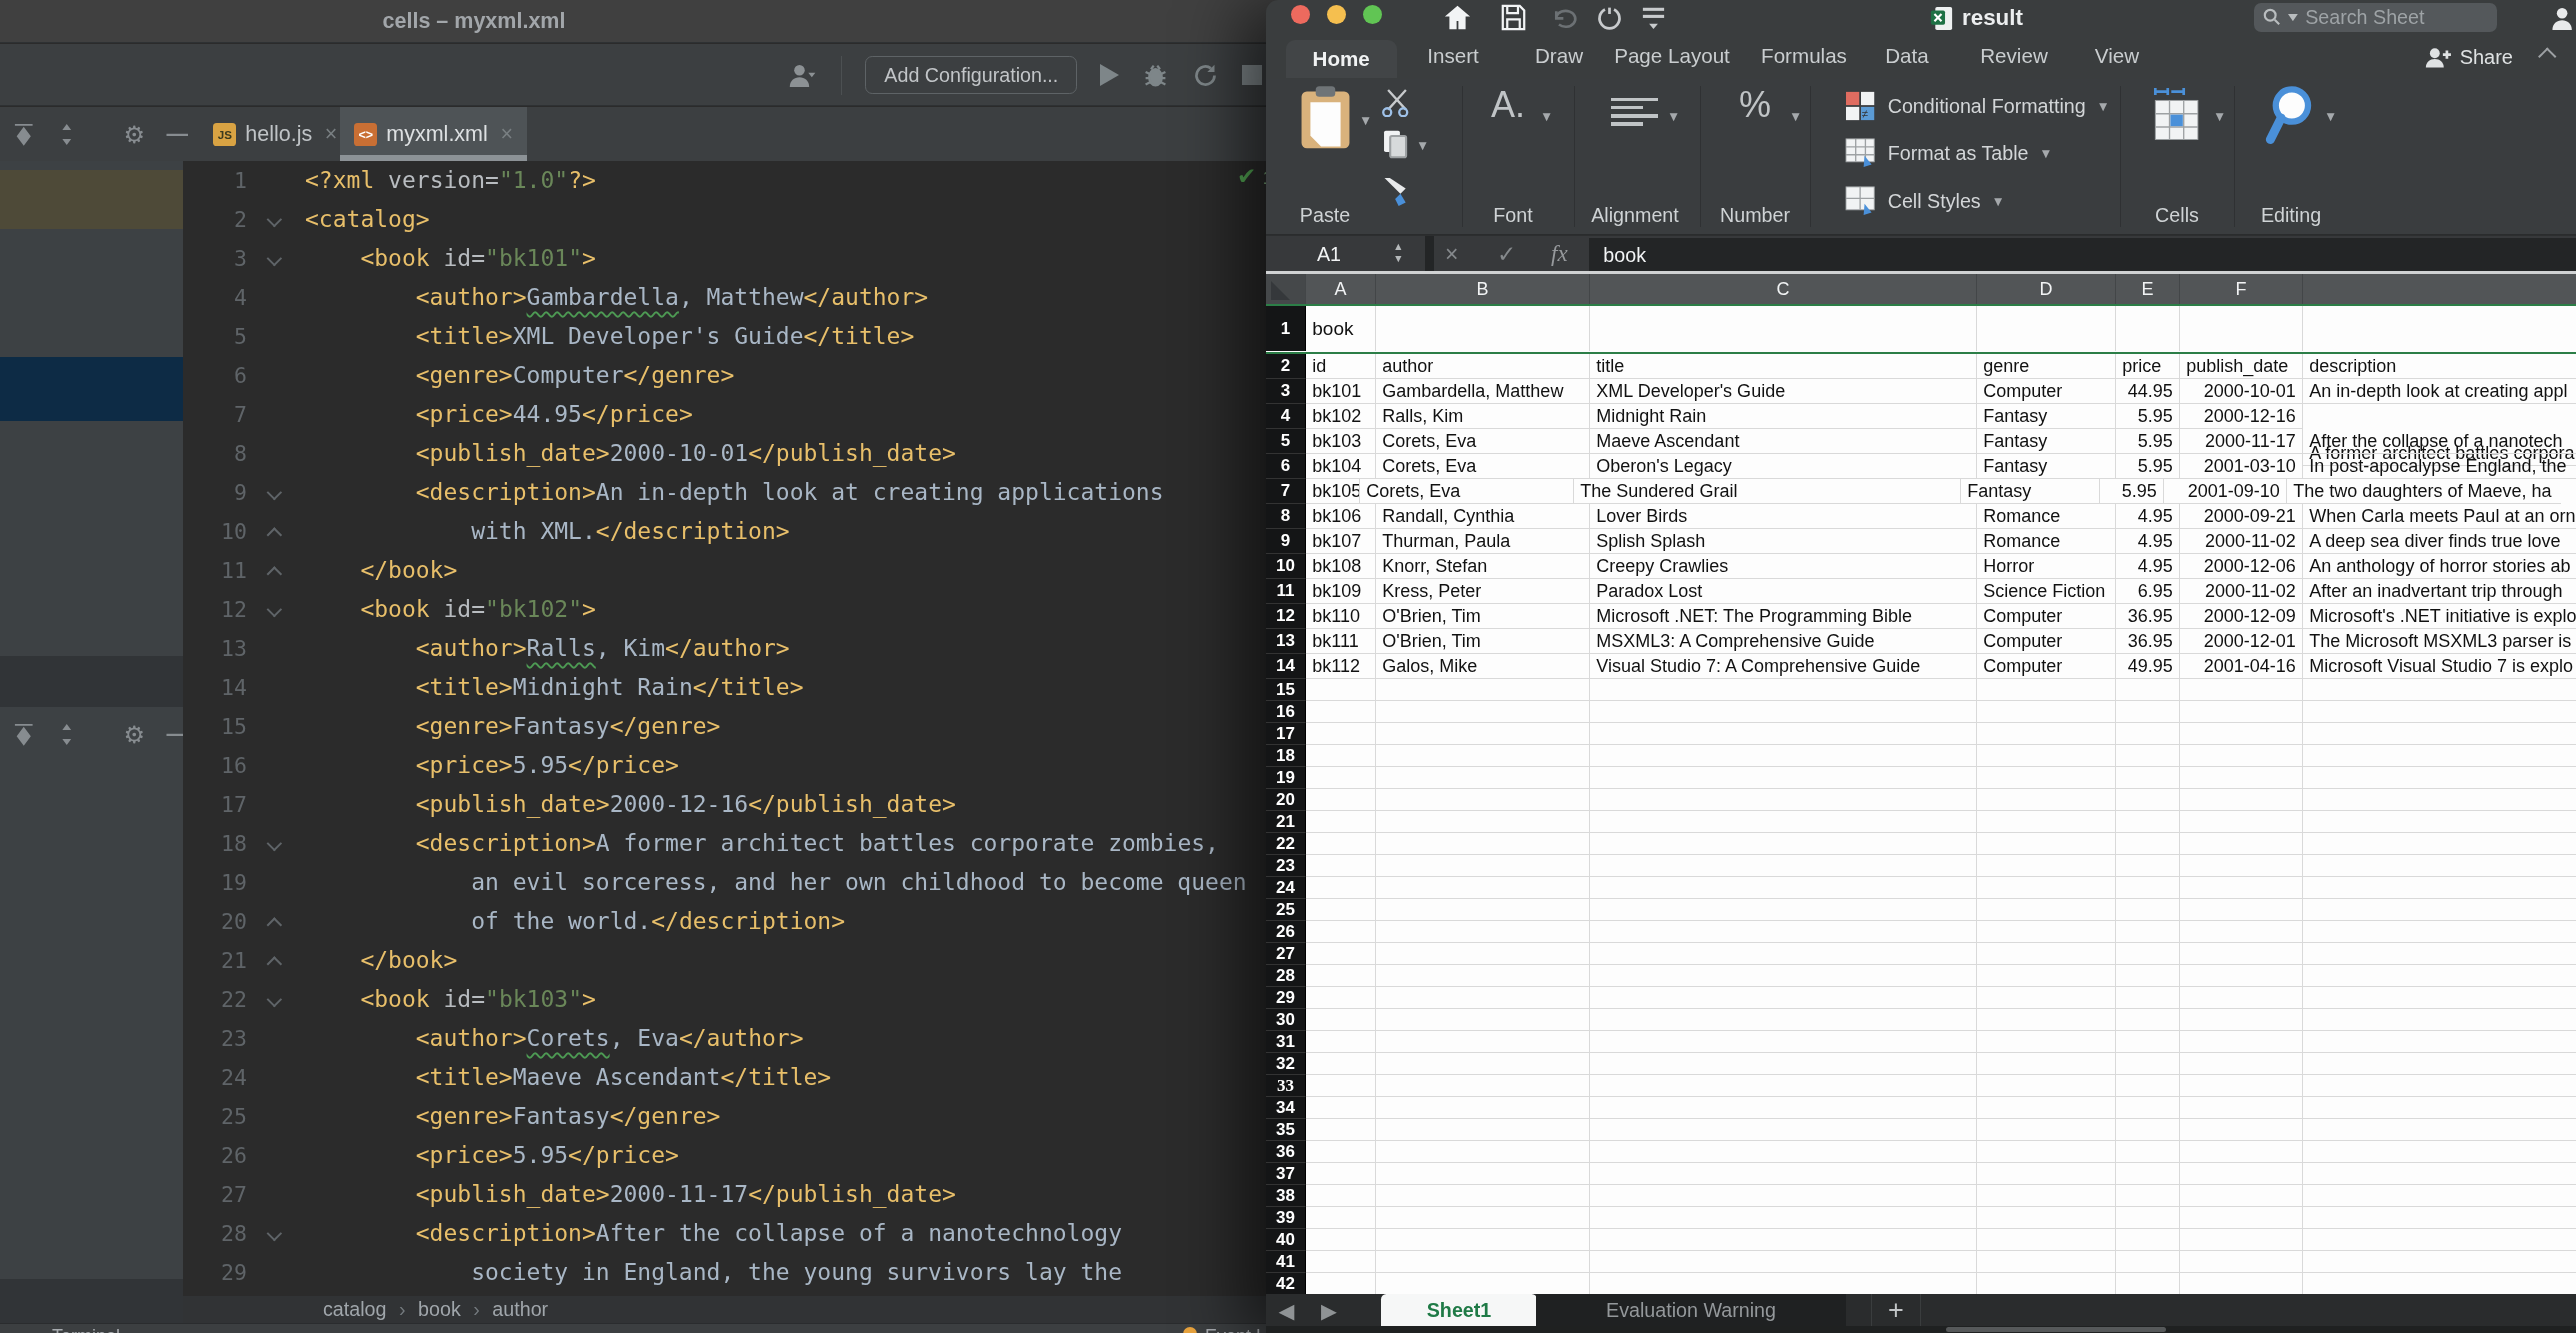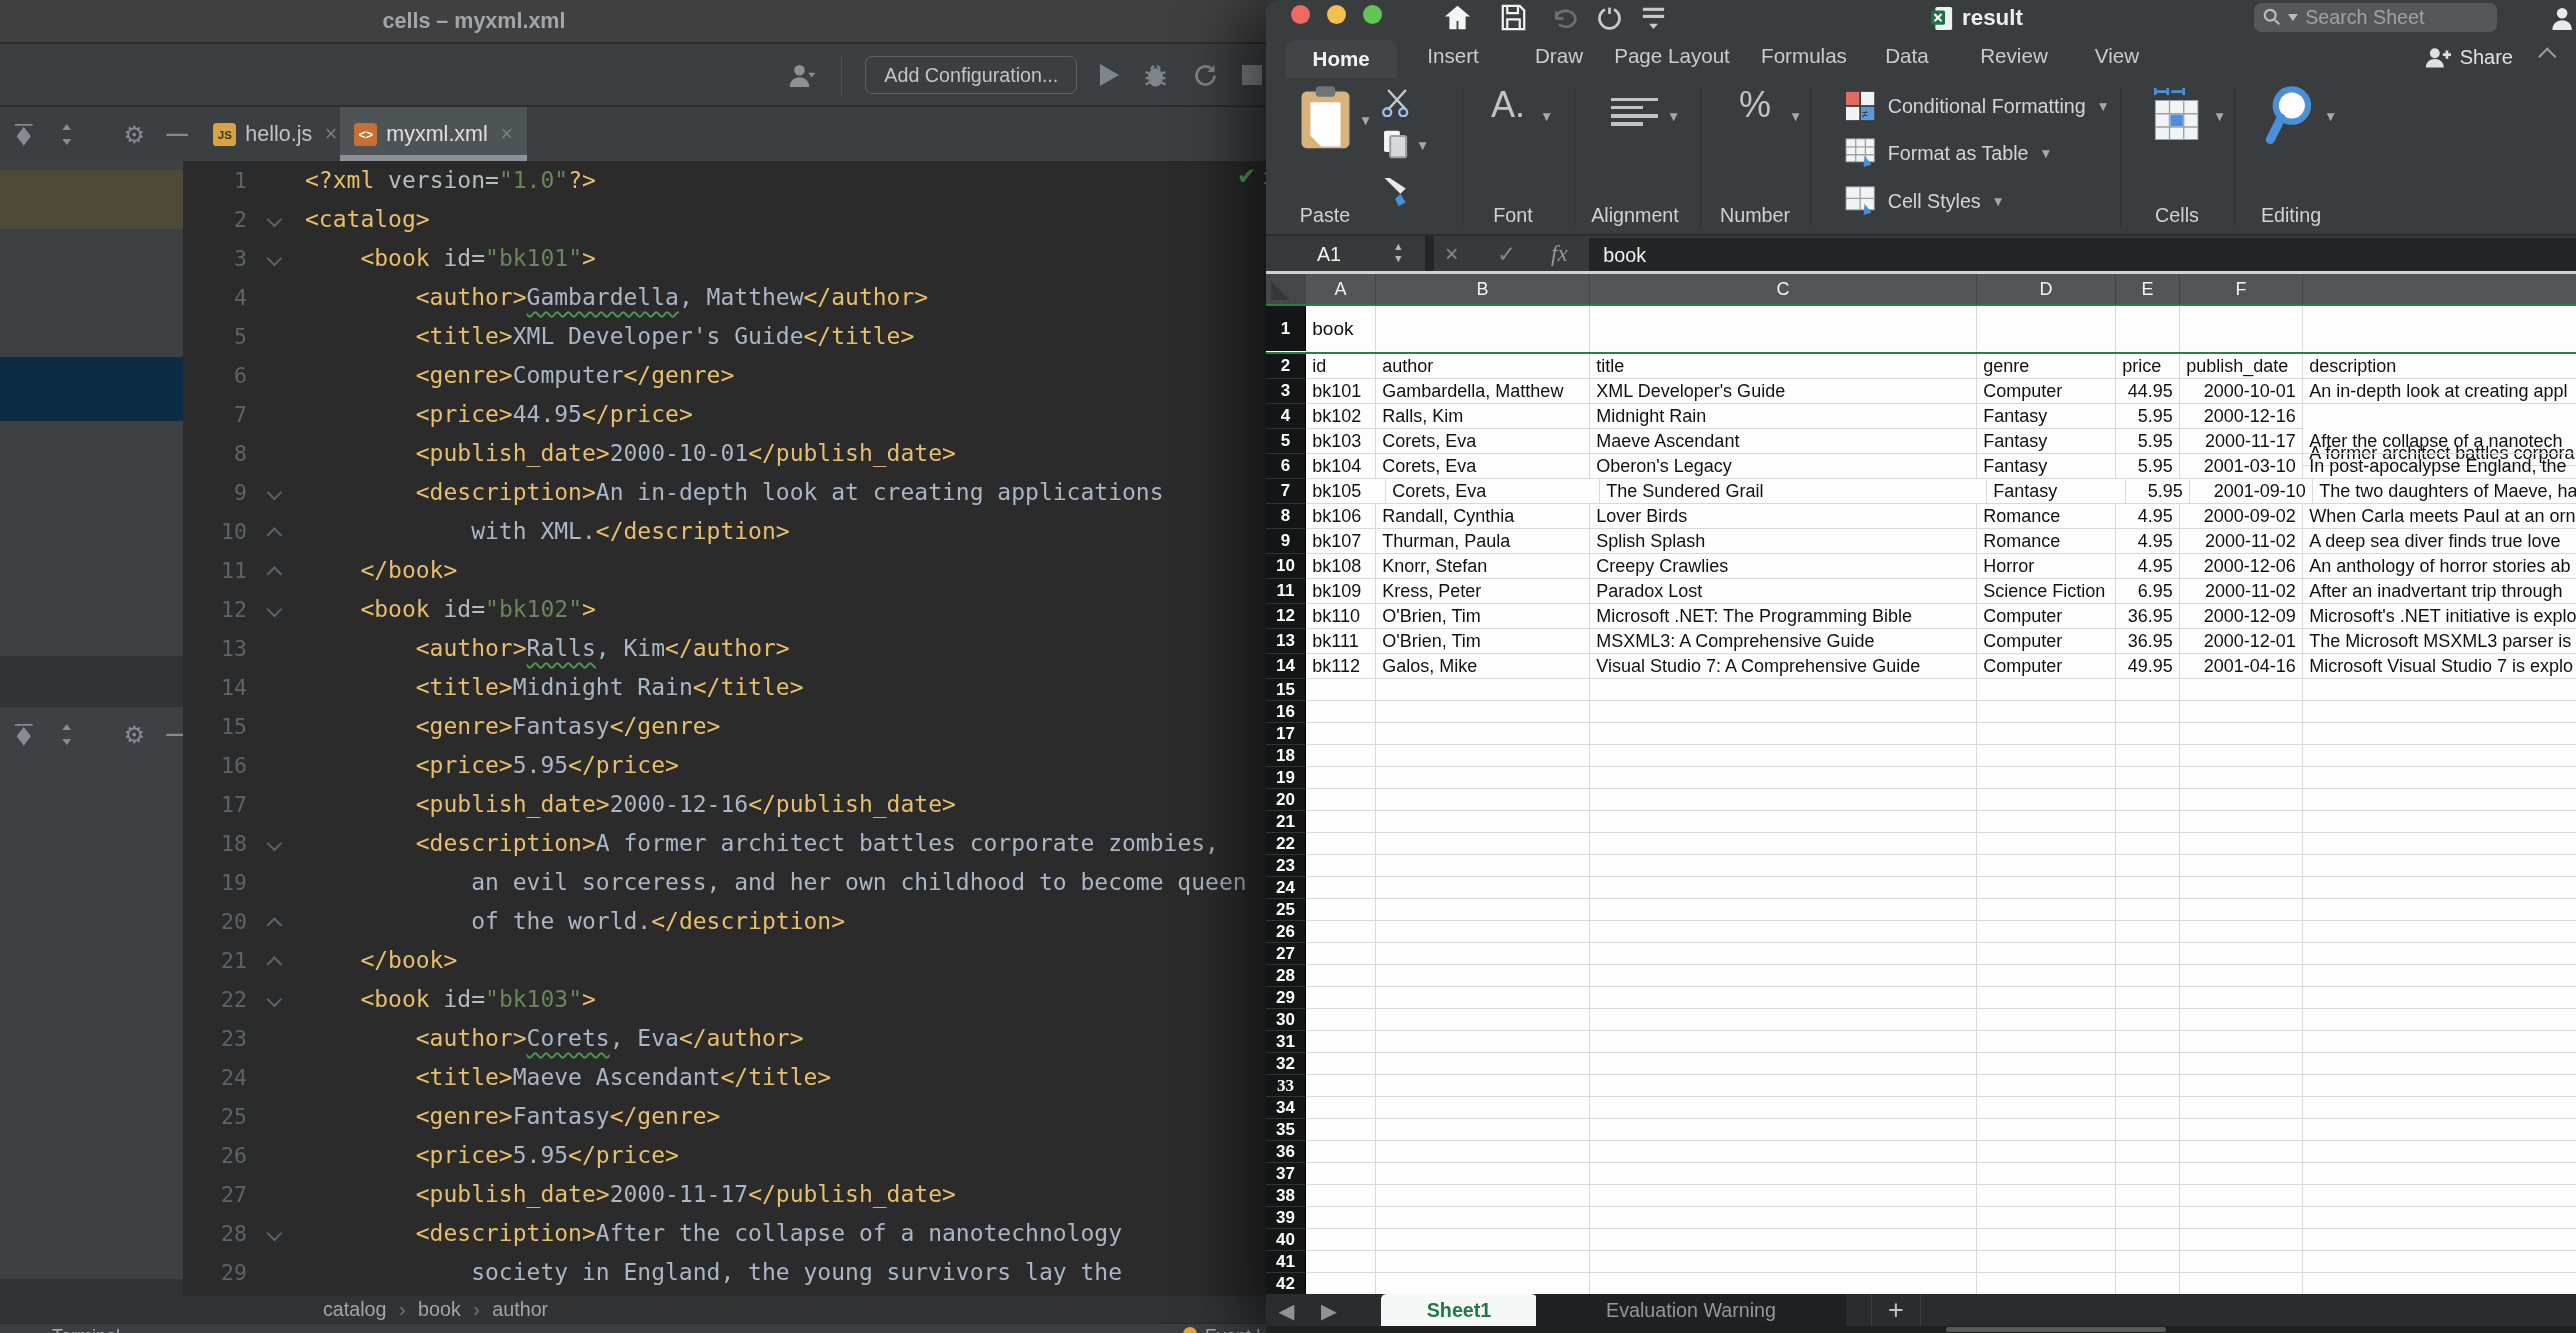--- a/index.html
+++ b/index.html
@@ -531,36 +531,36 @@
           <div class="cell" style="width: 70px; height: 25px;">bk104</div>
           <div class="cell" style="width: 214px; height: 25px;">Corets, Eva</div>
           <div class="cell" style="width: 387px; height: 25px;">Oberon's Legacy</div>
           <div class="cell" style="width: 139px; height: 25px;">Fantasy</div>
           <div class="cell num" style="width: 64px; height: 25px;">5.95</div>
           <div class="cell num" style="width: 123px; height: 25px;">2001-03-10</div>
           <div class="cell nob" style="width: 274px; height: 25px;">In post-apocalypse England, the</div>
         </div>
         <div class="grow" style="height: 25px;">
           <div class="rh" style="height: 25px;">7</div>
-          <div class="cell" style="width: 80px; height: 25px;">bk105</div>
+          <div class="cell" style="width: 54px; height: 25px;">bk105</div>
           <div class="cell" style="width: 214px; height: 25px;">Corets, Eva</div>
           <div class="cell" style="width: 387px; height: 25px;">The Sundered Grail</div>
           <div class="cell" style="width: 139px; height: 25px;">Fantasy</div>
           <div class="cell num" style="width: 64px; height: 25px;">5.95</div>
           <div class="cell num" style="width: 123px; height: 25px;">2001-09-10</div>
           <div class="cell nob" style="width: 274px; height: 25px;">The two daughters of Maeve, ha</div>
         </div>
         <div class="grow" style="height: 25px;">
           <div class="rh" style="height: 25px;">8</div>
           <div class="cell" style="width: 70px; height: 25px;">bk106</div>
           <div class="cell" style="width: 214px; height: 25px;">Randall, Cynthia</div>
           <div class="cell" style="width: 387px; height: 25px;">Lover Birds</div>
           <div class="cell" style="width: 139px; height: 25px;">Romance</div>
           <div class="cell num" style="width: 64px; height: 25px;">4.95</div>
-          <div class="cell num" style="width: 123px; height: 25px;">2000-09-02</div>
+          <div class="cell num" style="width: 123px; height: 25px;">2000-09-21</div>
           <div class="cell nob" style="width: 274px; height: 25px;">When Carla meets Paul at an orn</div>
         </div>
         <div class="grow" style="height: 25px;">
           <div class="rh" style="height: 25px;">9</div>
           <div class="cell" style="width: 70px; height: 25px;">bk107</div>
           <div class="cell" style="width: 214px; height: 25px;">Thurman, Paula</div>
           <div class="cell" style="width: 387px; height: 25px;">Splish Splash</div>
           <div class="cell" style="width: 139px; height: 25px;">Romance</div>
           <div class="cell num" style="width: 64px; height: 25px;">4.95</div>
           <div class="cell num" style="width: 123px; height: 25px;">2000-11-02</div>

